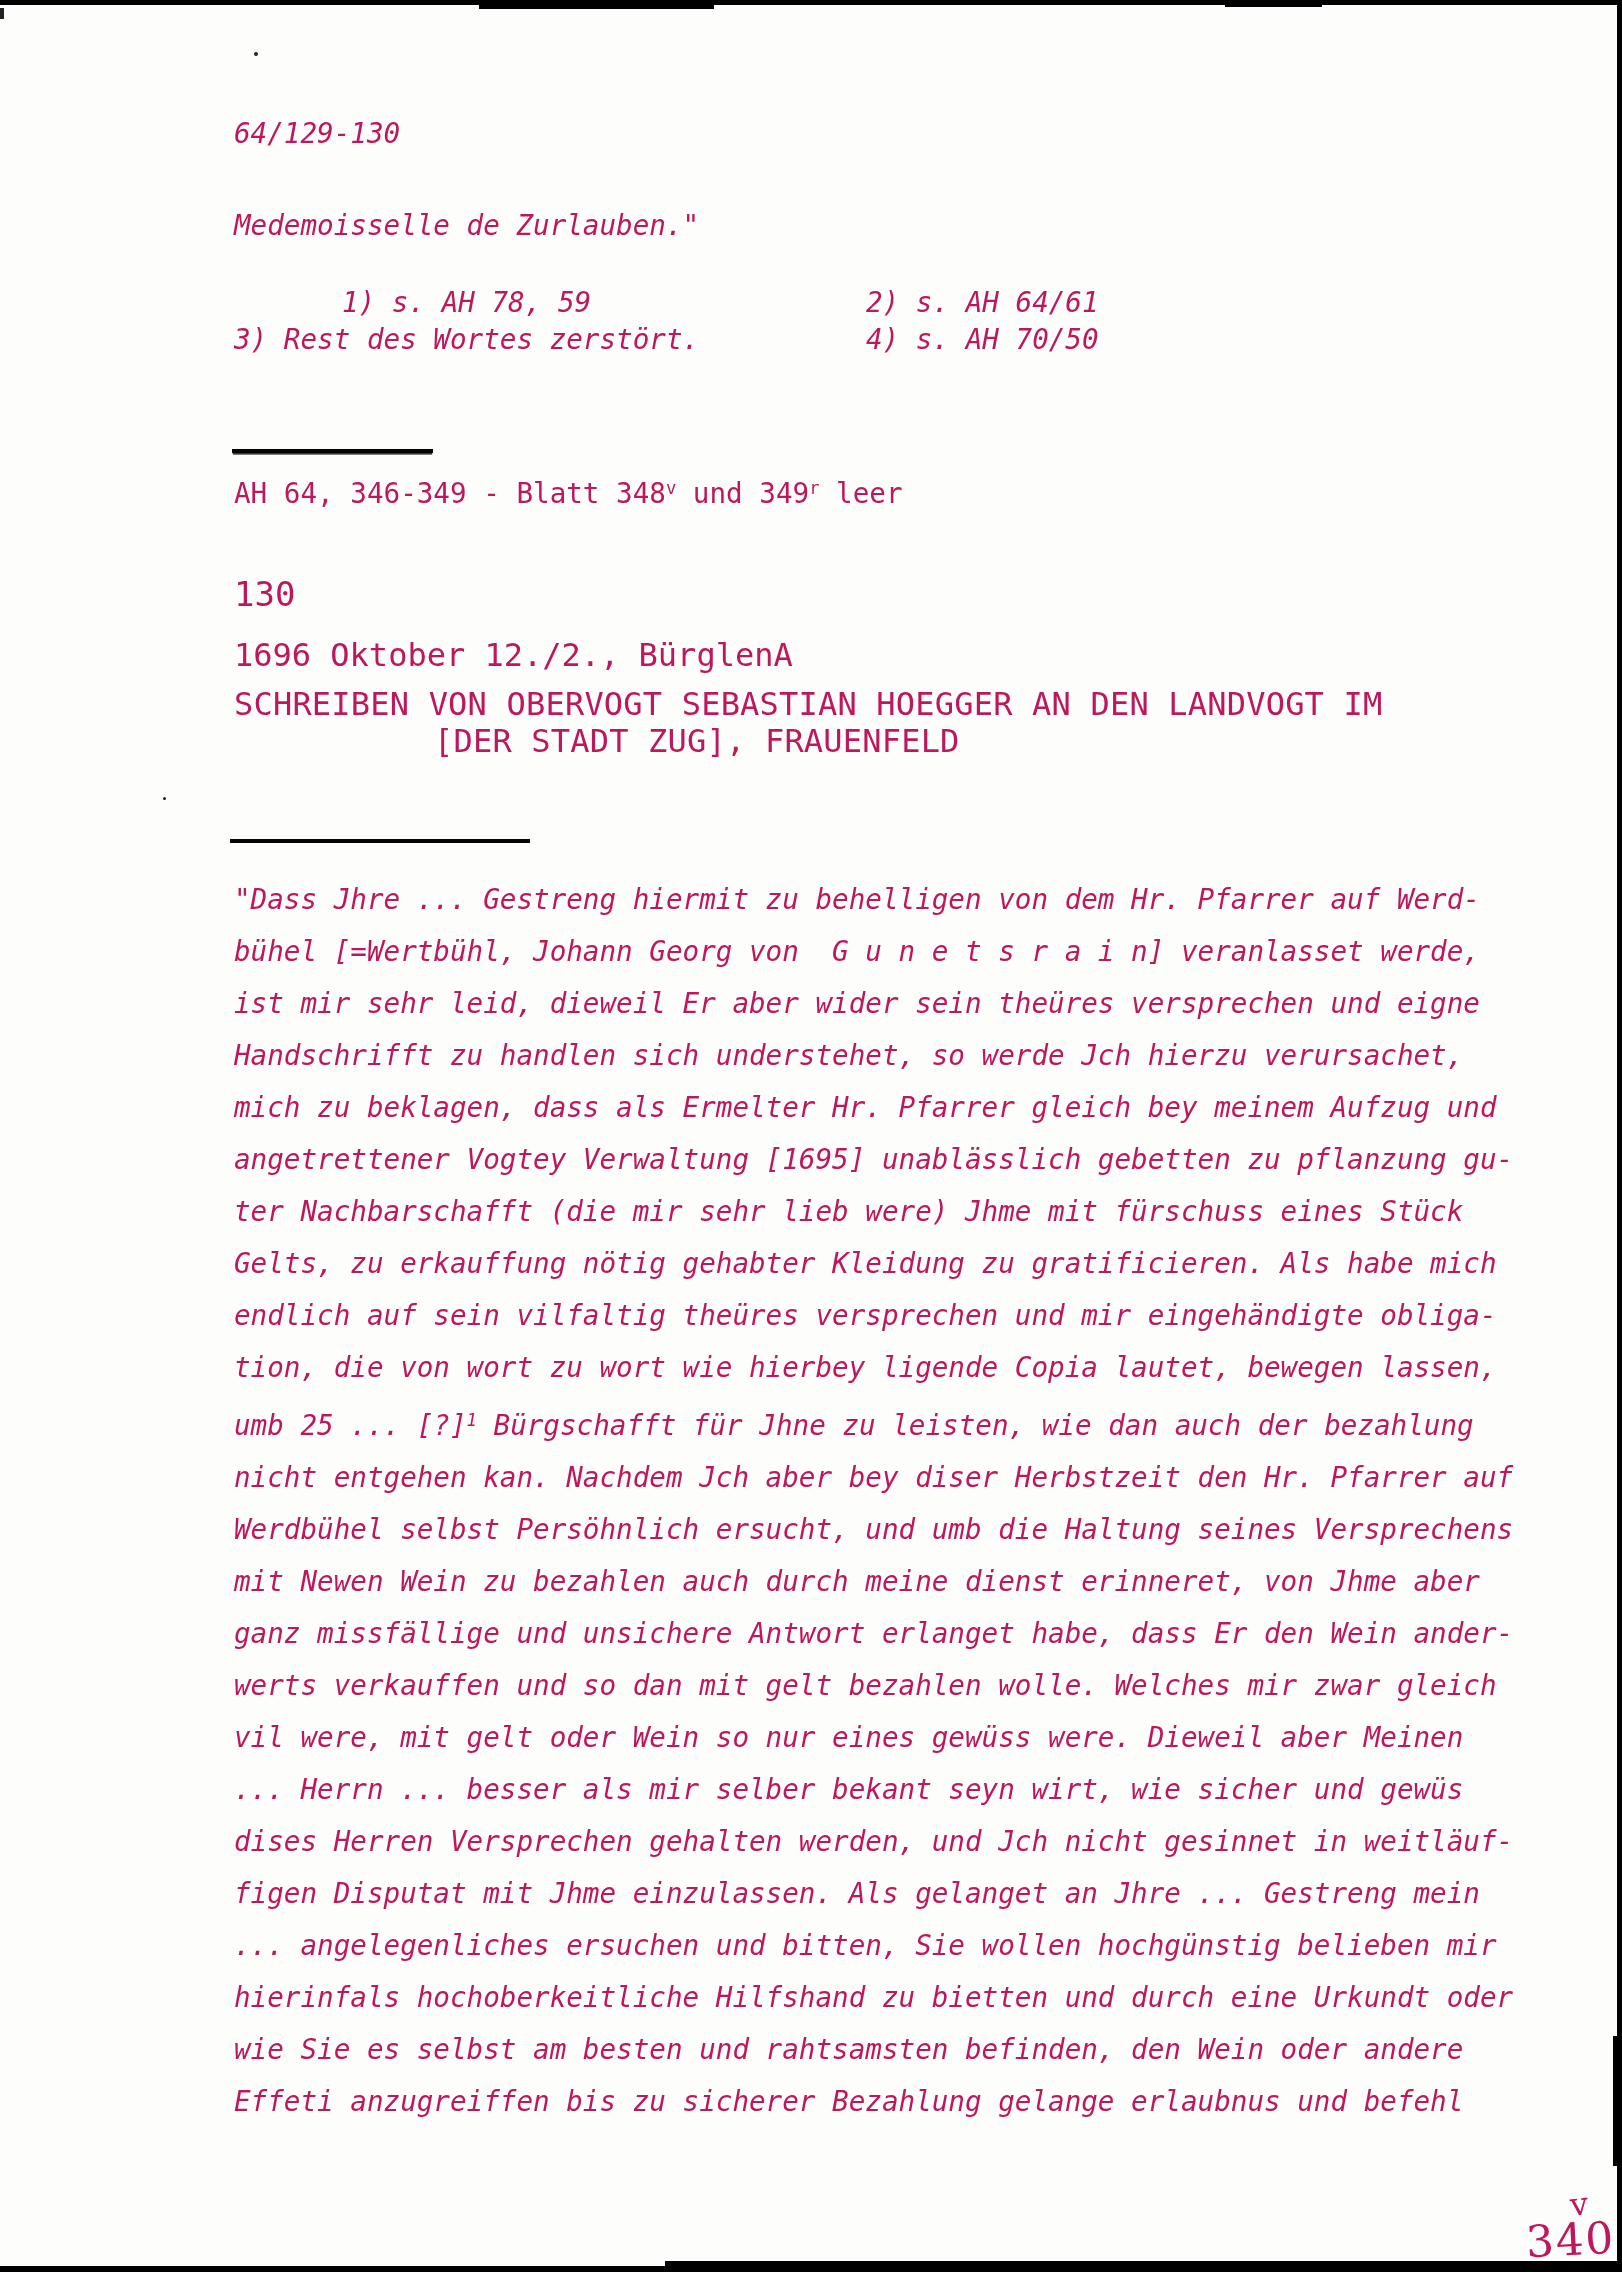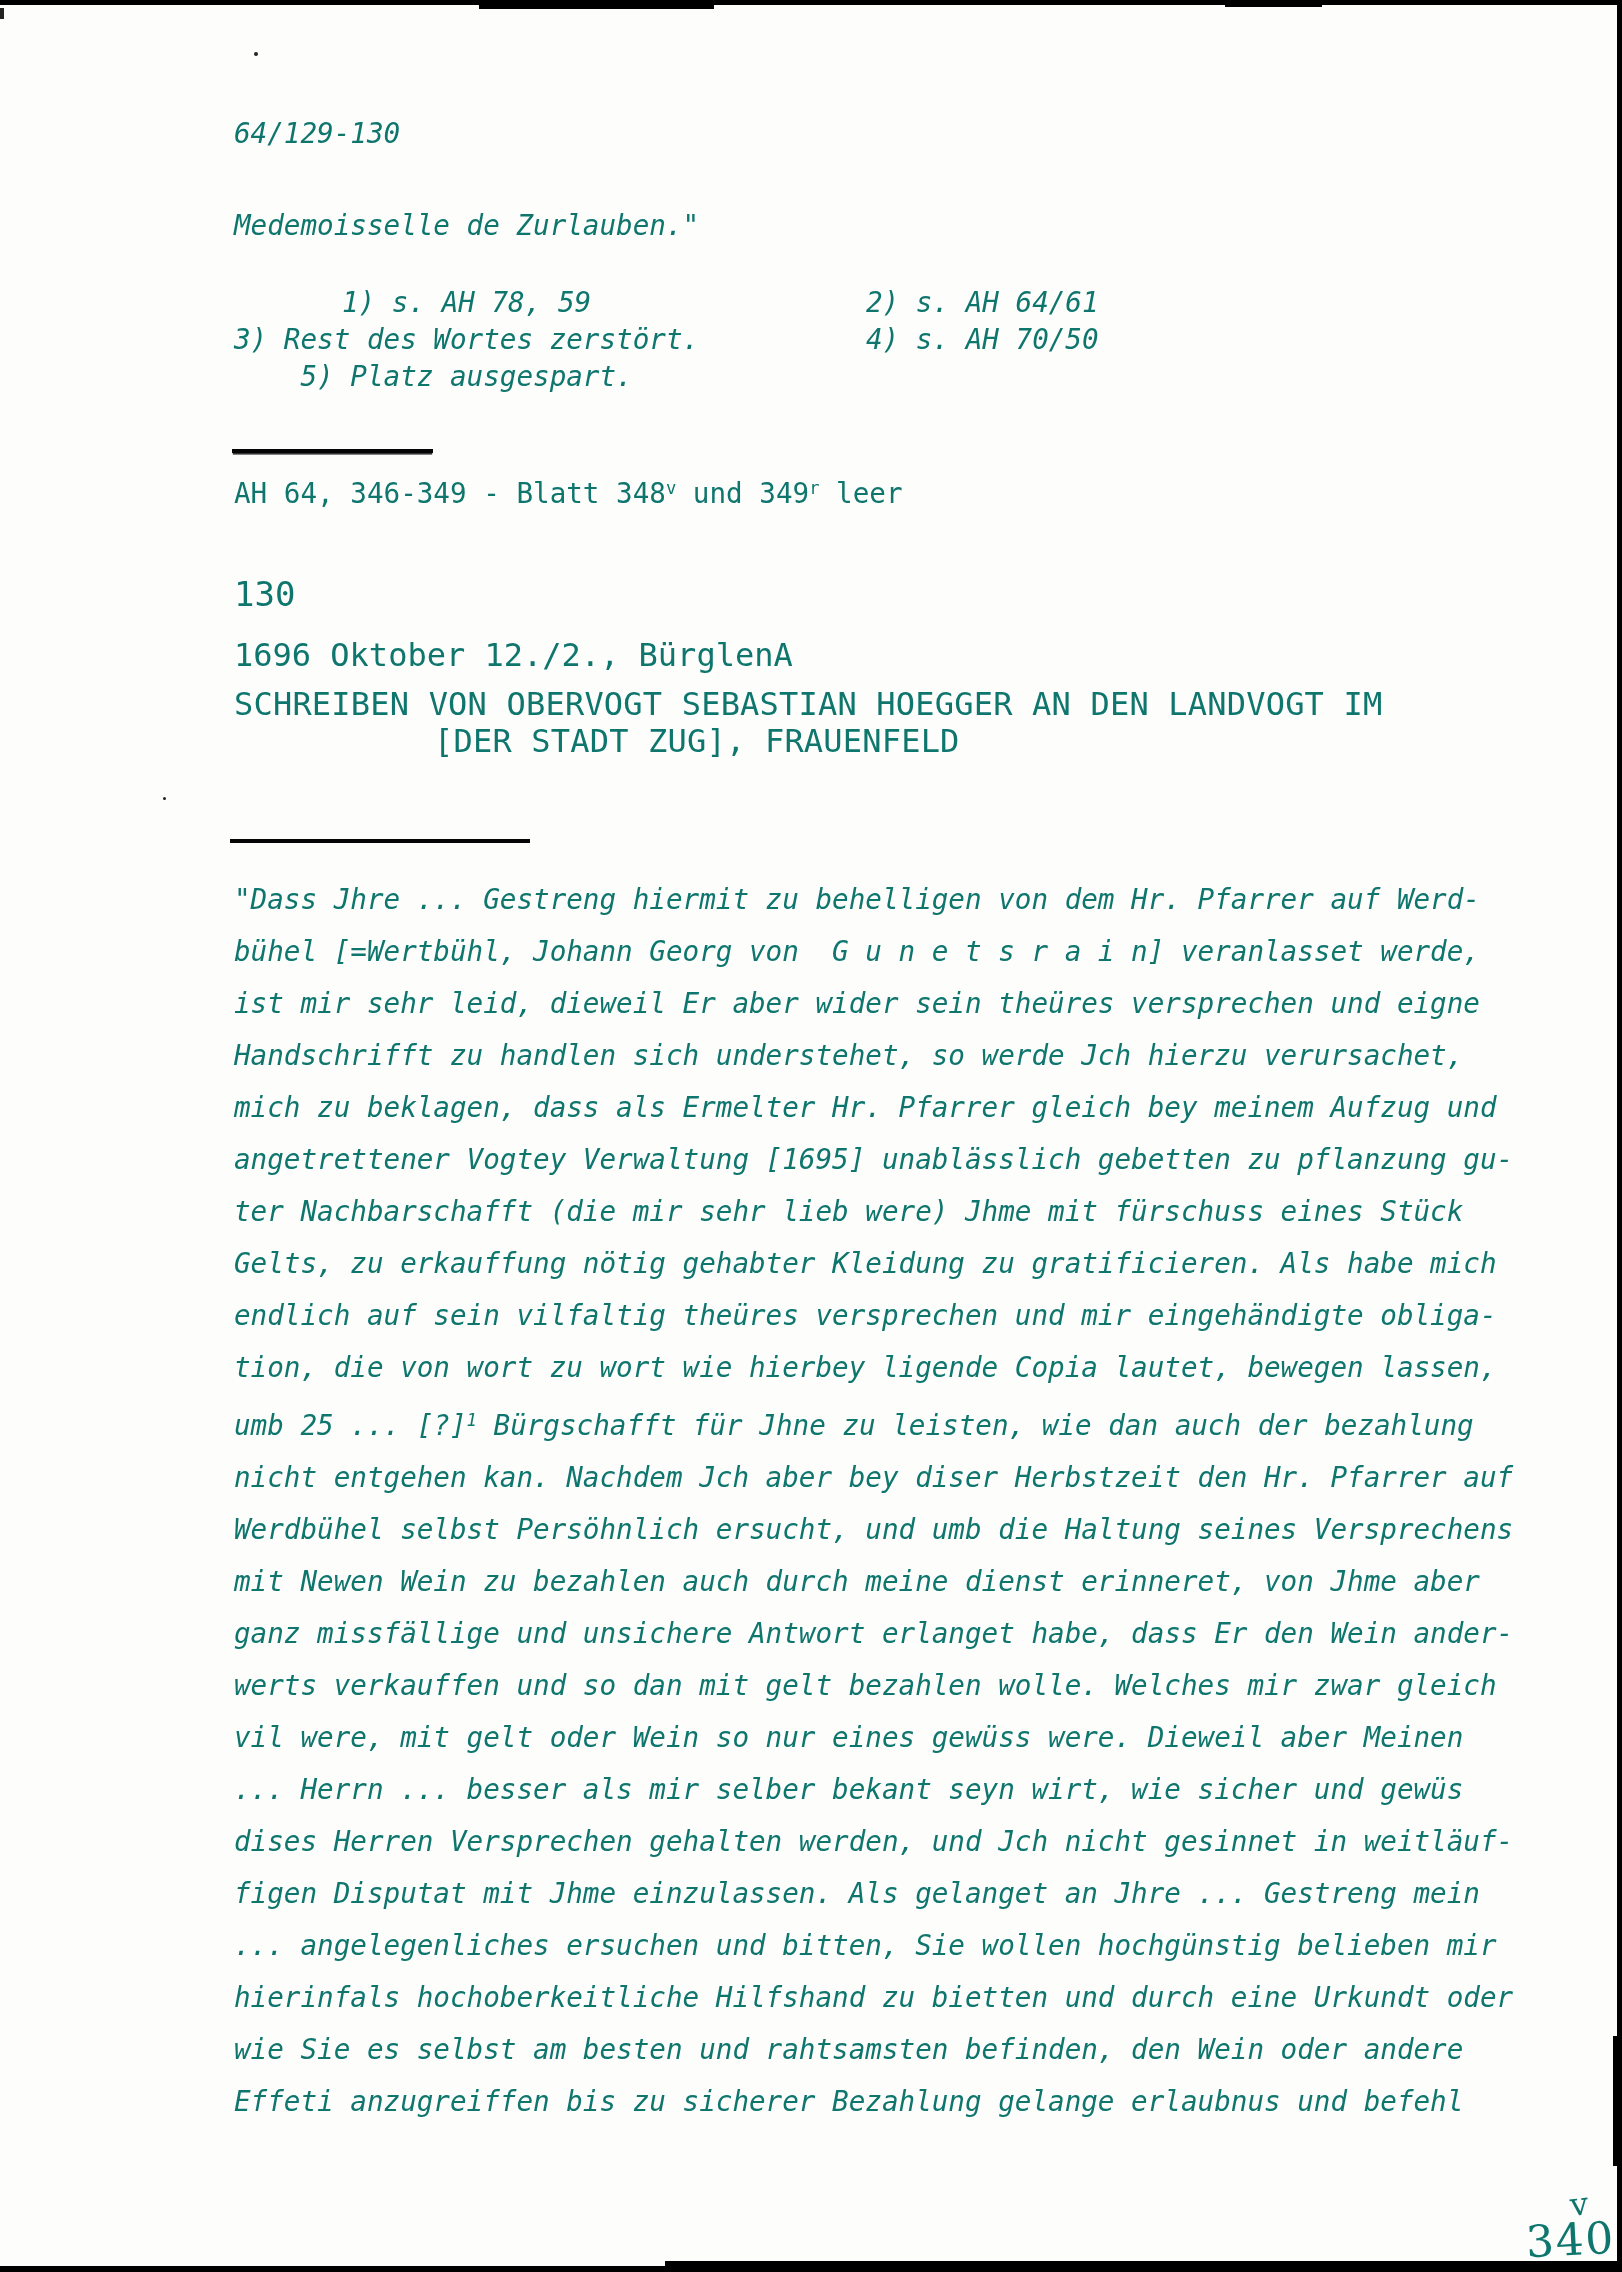--- a/index.html
+++ b/index.html
@@ -1,21 +1,21 @@
 <!DOCTYPE html>
 <html style="font-size:13px"><head>
 <meta charset="utf-8">
 <style>
   html,body{margin:0;padding:0;background:#e8e8e8;}
   .page{
     position:relative;
     width:1622px;height:2273px;
     background:#fdfdfc;
     overflow:hidden;
-    color:#0f766e;
+    color:#be185d;
     font-family:"DejaVu Sans Mono","Liberation Mono",monospace;
   }
   
   .edge{position:absolute;background:#000;}
   .edge-top{left:0;top:0;width:1622px;height:4.9px;}
   .edge-top-thick{left:479px;top:0;width:235px;height:9px;}
   .edge-top-thick2{left:1225px;top:0;width:97px;height:7.3px;}
   .edge-right{left:1617px;top:0;width:4.9px;height:2273px;}
   .edge-right-thick{left:1613px;top:2036px;width:9px;height:130px;}
   .edge-bottom{left:0;top:2266px;width:1622px;height:6.5px;}
@@ -70,21 +70,20 @@
   <div class="speck speck-2"></div>
   <div class="speck speck-3"></div>
 
   <div class="abs ref-line it">64/129-130</div>
 
   <div class="abs quote-line it">Medemoisselle de Zurlauben."</div>
 
   <div class="abs fn-col fn-left it">
       <div class="line">1) s. AH 78, 59</div>
       <div class="line">3) Rest des Wortes zerstört.</div>
-      <div class="line">5) Platz ausgespart.</div>
     </div>
   <div class="abs fn-col fn-right it">
       <div class="line">2) s. AH 64/61</div>
       <div class="line">4) s. AH 70/50</div>
     </div>
 
   <div class="rule rule-1"></div>
 
   <div class="abs source-line"><span>AH 64, 346-349  -  Blatt 348</span><span class="sup">v</span><span> und 349</span><span class="sup">r</span><span> leer</span></div>
 

